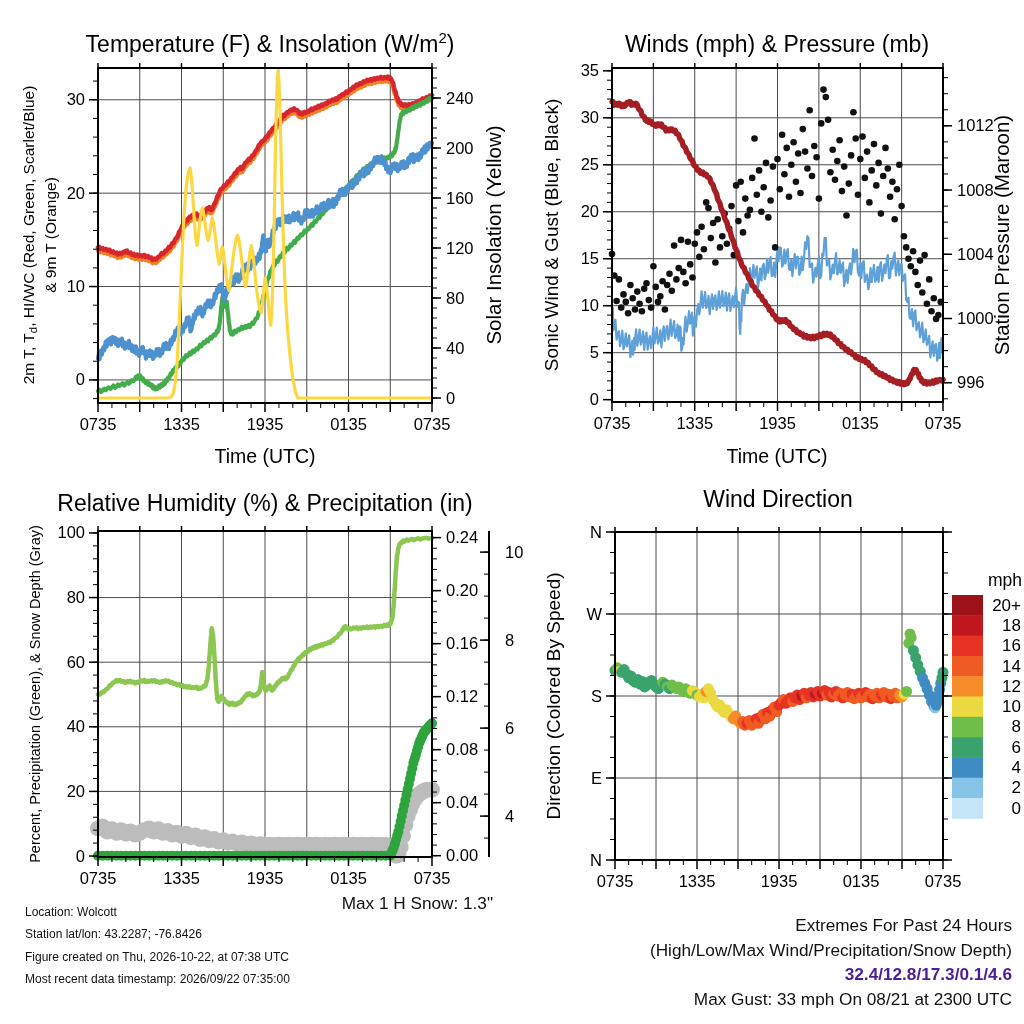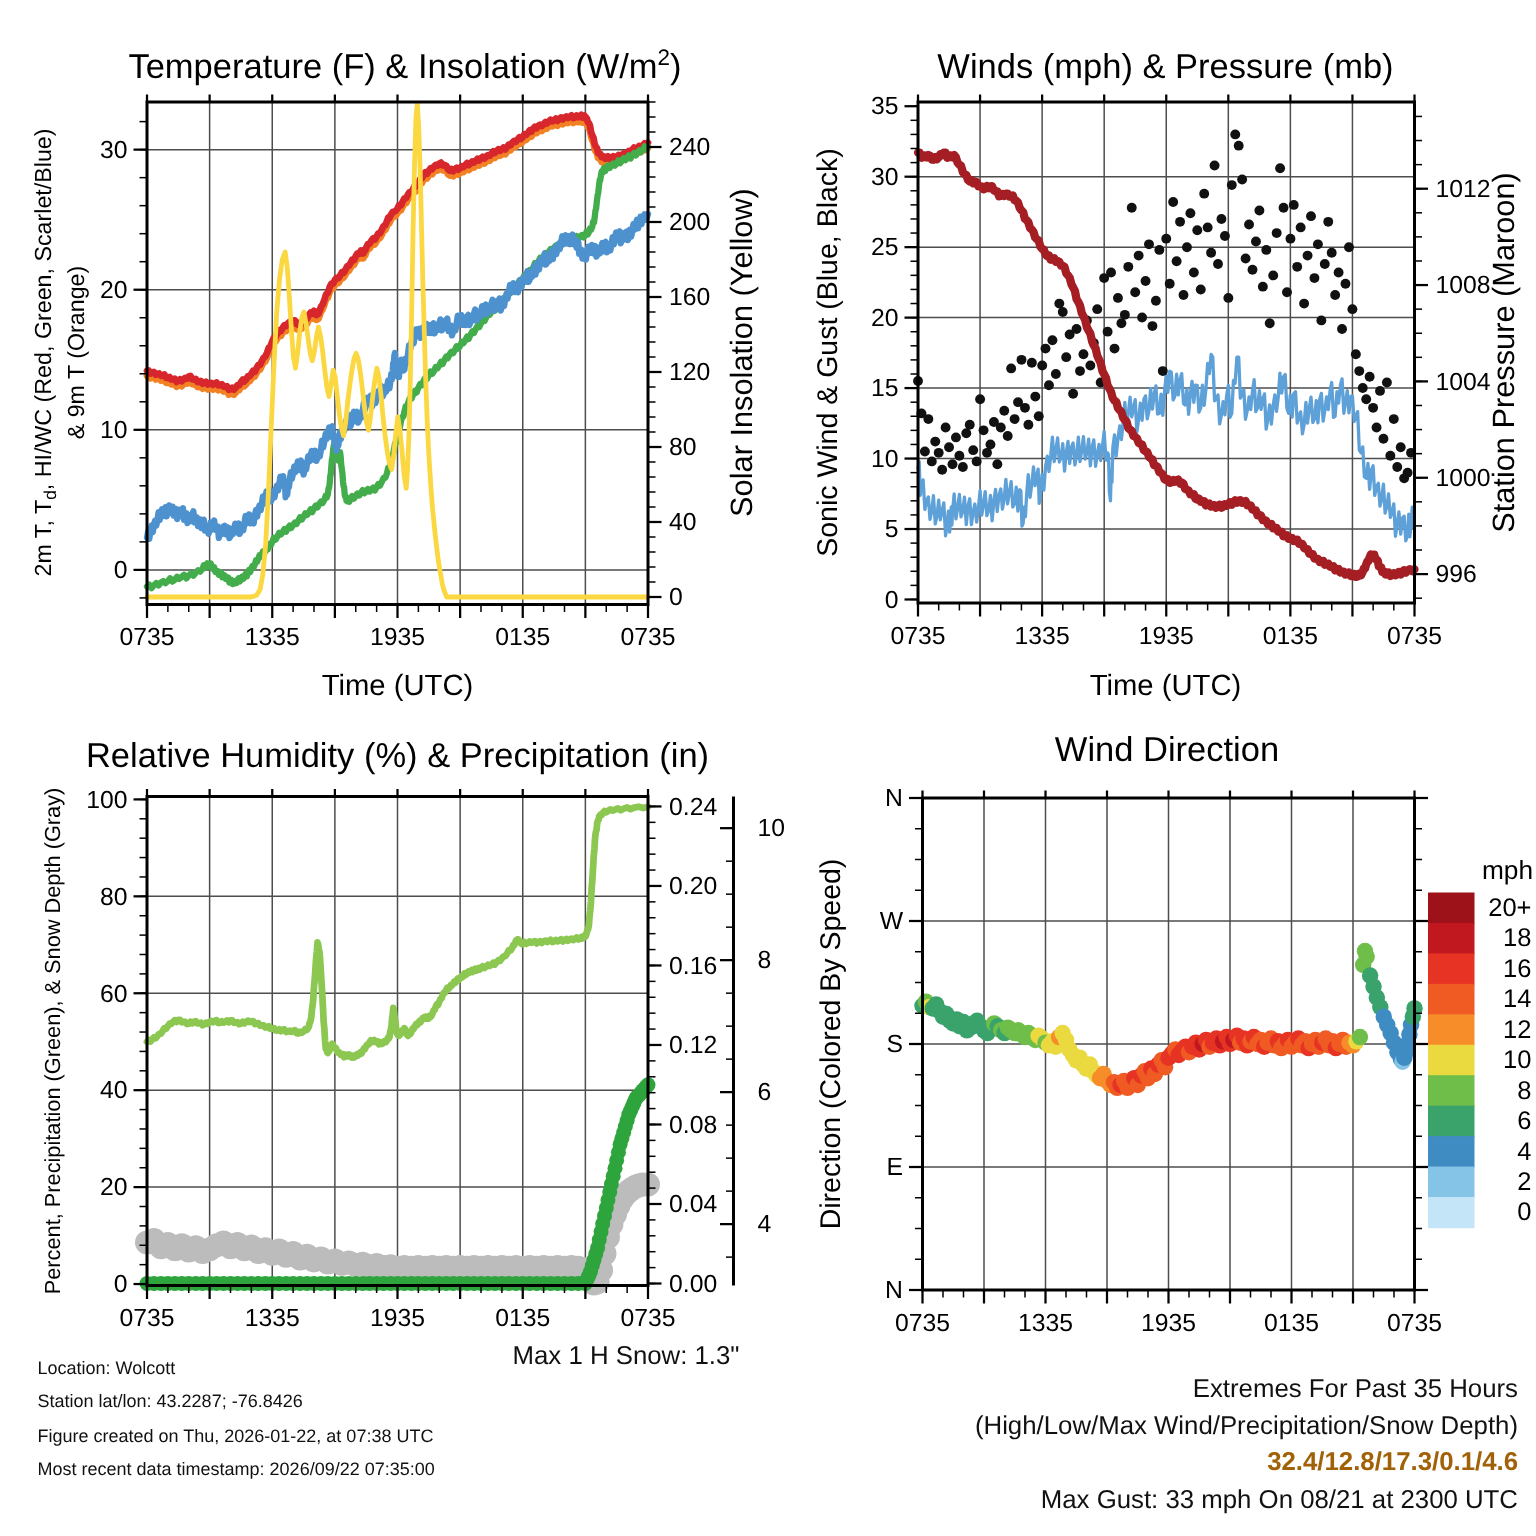--- a/index.html
+++ b/index.html
@@ -1102,25 +1102,25 @@
 
     <text x="778" y="507" text-anchor="middle" font-size="23">Wind Direction</text>
     <text transform="rotate(-90 560 696)" x="560" y="696" text-anchor="middle" font-size="19">Direction (Colored By Speed)</text>
   </svg>
 
   <div class="maxsnow">Max 1 H Snow: 1.3"</div>
 
   <div class="fl">
     <div>Location: Wolcott</div>
     <div>Station lat/lon: 43.2287; -76.8426</div>
-    <div>Figure created on Thu, 2026-01-22, at 07:38 UTC</div>
+    <div>Figure created on Thu, 2026-10-22, at 07:38 UTC</div>
     <div>Most recent data timestamp: 2026/09/22 07:35:00</div>
   </div>
 
   <div class="fr">
-    <div>Extremes For Past 35 Hours</div>
+    <div>Extremes For Past 24 Hours</div>
     <div>(High/Low/Max Wind/Precipitation/Snow Depth)</div>
-    <div class="vals" style="color: #a16207;">32.4/12.8/17.3/0.1/4.6</div>
+    <div class="vals" style="color: #4c1d95;">32.4/12.8/17.3/0.1/4.6</div>
     <div>Max Gust: 33 mph On 08/21 at 2300 UTC</div>
   </div>
 
   <div class="credit">Created By Nick Bassill Using Data Provided By The NYS Mesonet</div>
 </div>
 
 </body></html>

